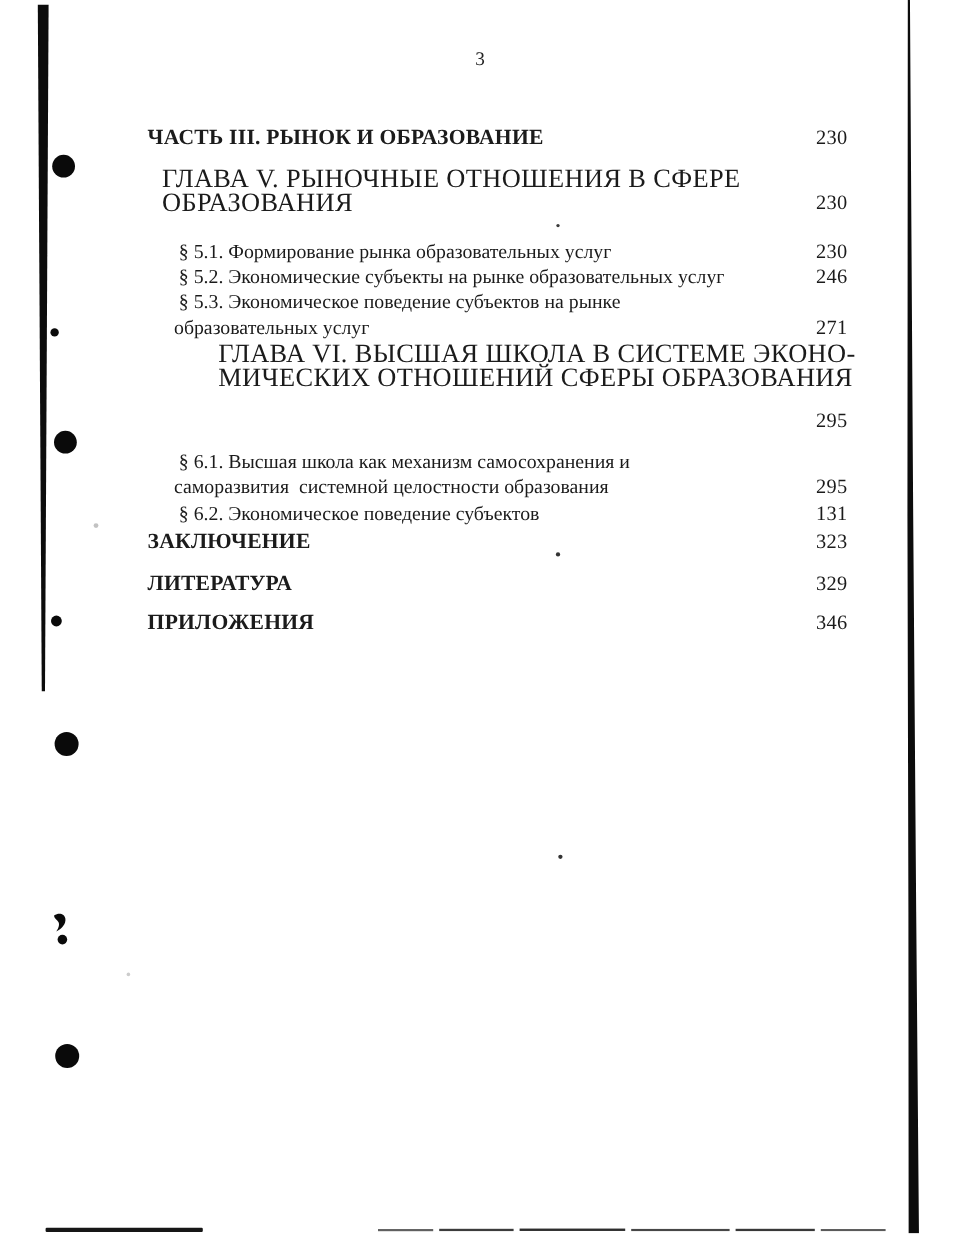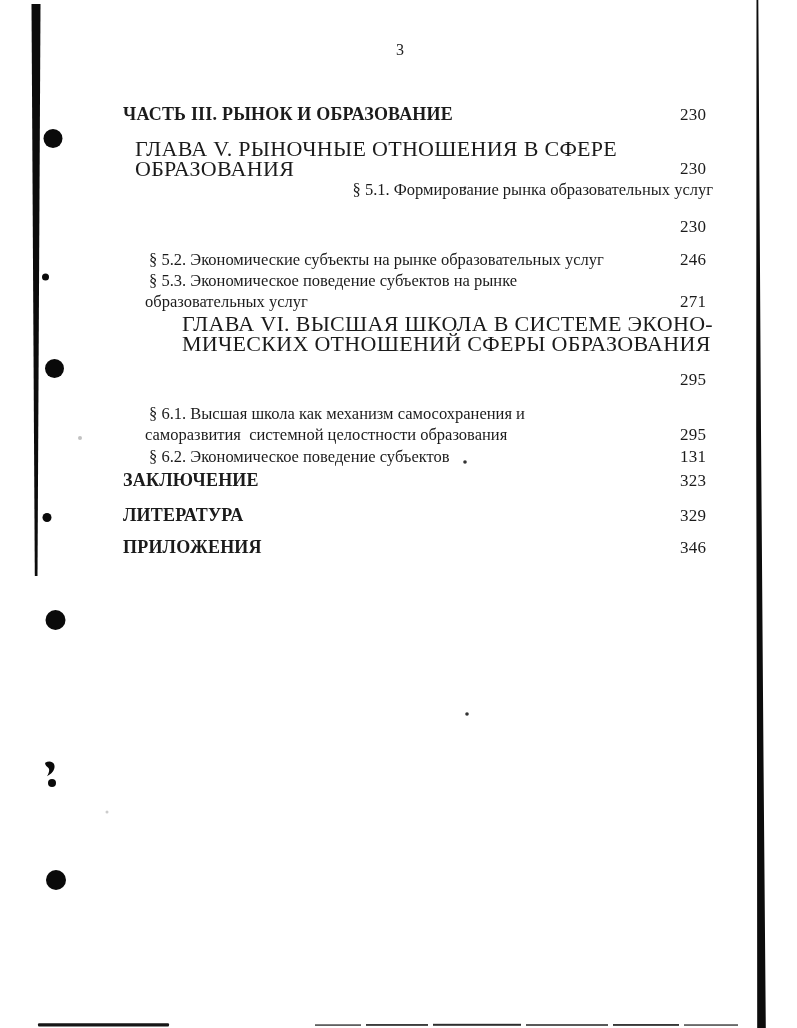--- a/index.html
+++ b/index.html
@@ -41,21 +41,21 @@
   .lvl-part .toc-line { font-size: 18px; font-weight: 700; letter-spacing: 0.2px; }
   .lvl-chapter { line-height: 20px; }
   .lvl-chapter .toc-text { margin-left: 12px; }
   .lvl-chapter .toc-line { font-size: 22px; font-weight: 400; letter-spacing: 0.3px; }
   .lvl-section { line-height: 21px; }
   .lvl-section .toc-text { margin-left: 22px; }
   .lvl-section .toc-line { font-size: 16.5px; font-weight: 400; }
   .lvl-section .toc-line.l1 { margin-left: 4px; }
   
   .mt14 { margin-top: 14px; }
-  .mt8  { margin-top: 0; flex-direction: column; }
+  .mt8  { margin-top: 20px; }
   .mt2  { margin-top: 2px; flex-direction: column; }
   .mt1  { margin-top: 1px; }
   .mt19 { margin-top: 3px; }
   .mt11 { margin-top: 11px; }
   .artifacts {
     position: absolute;
     inset: 0;
     pointer-events: none;
   }
 </style>

